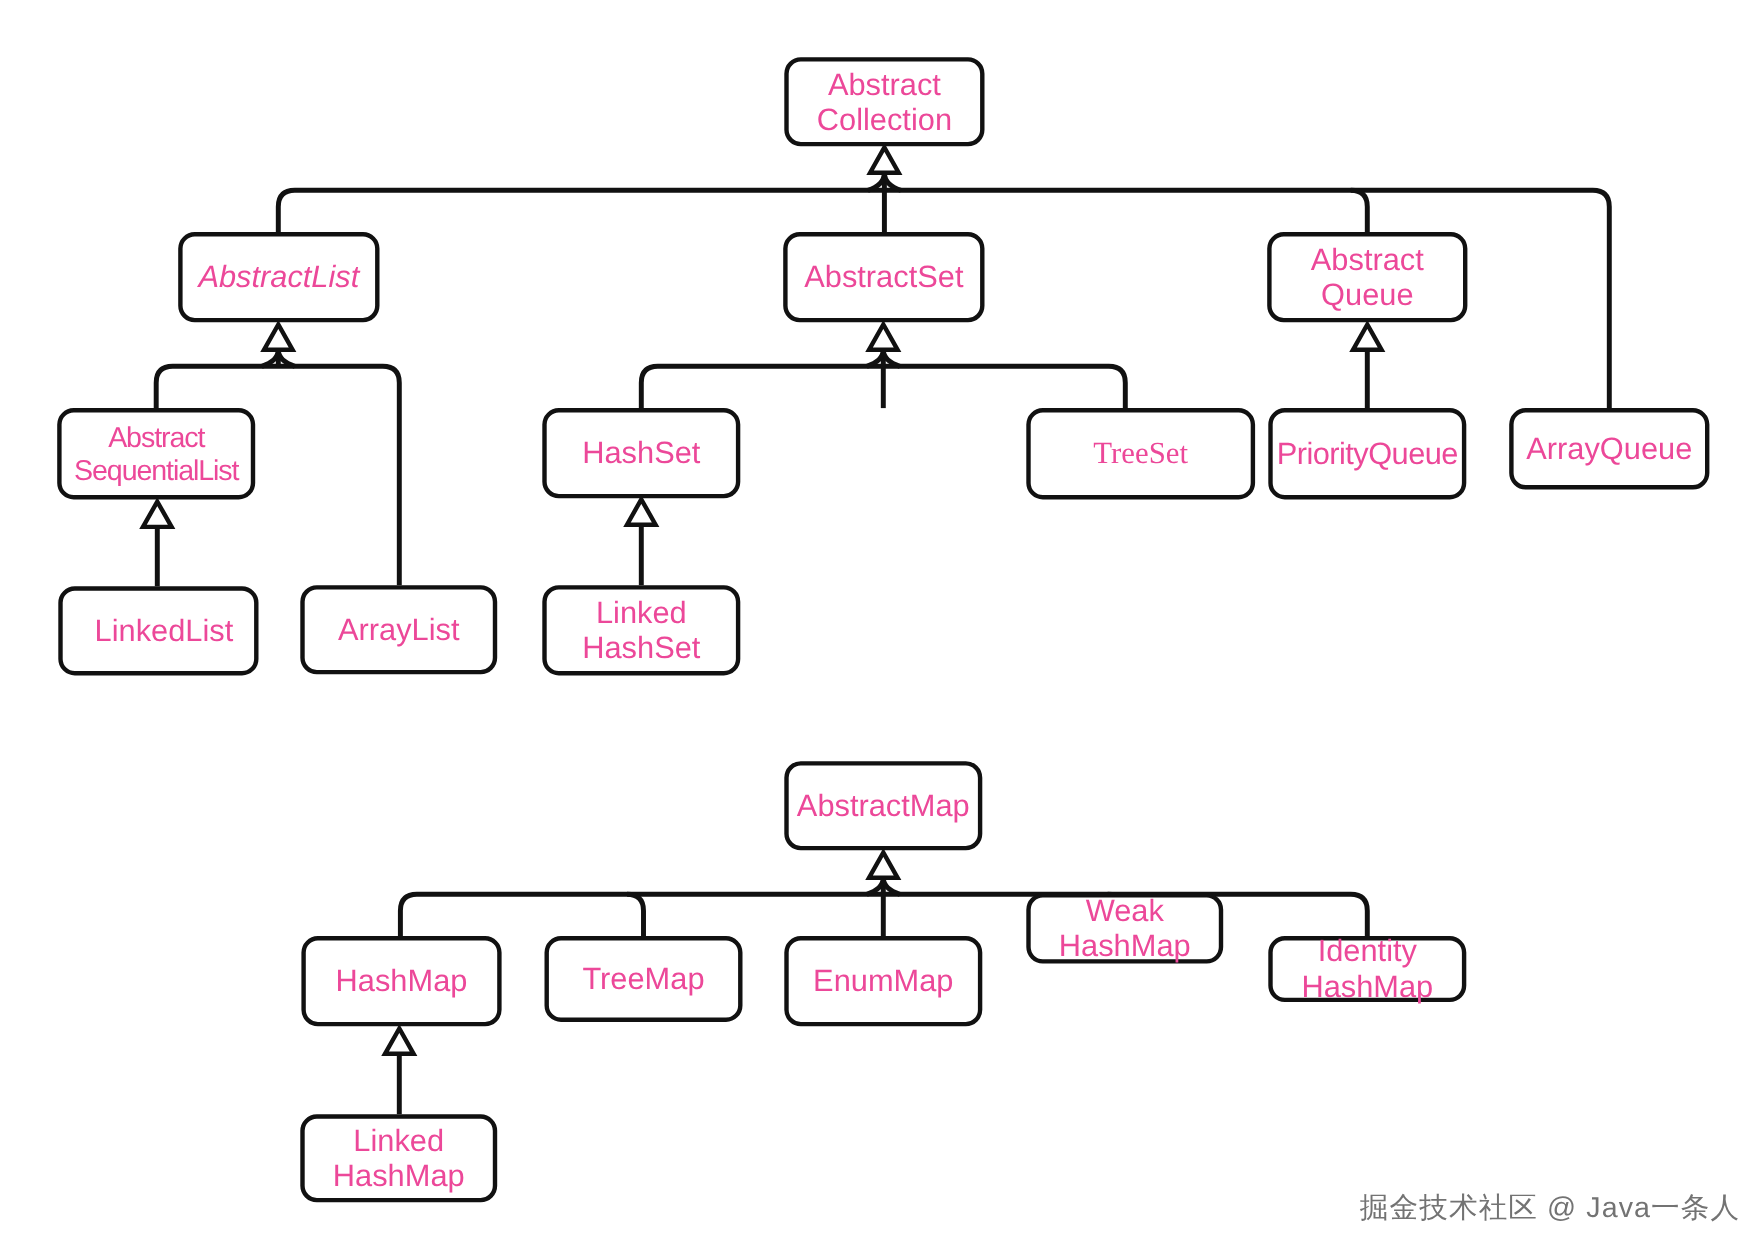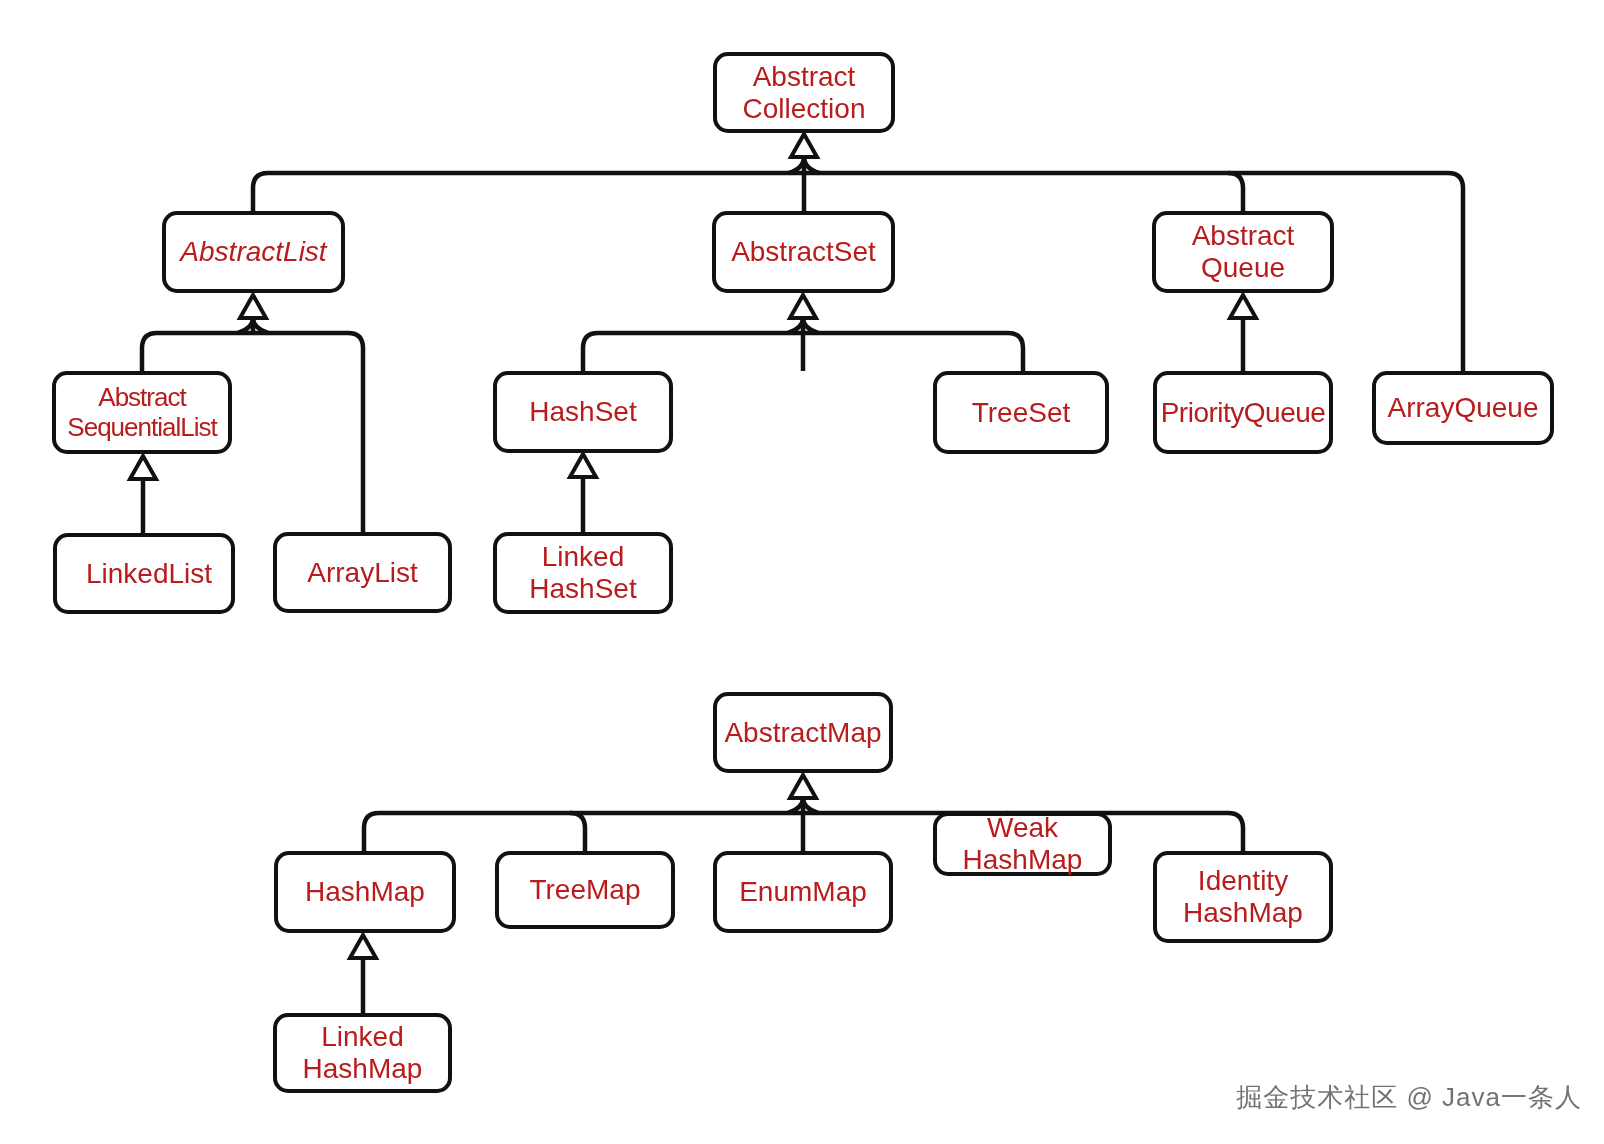--- a/index.html
+++ b/index.html
@@ -13,21 +13,21 @@
   #wires{position:absolute;left:0;top:0;width:1604px;height:1144px;}
   .node{
     position:absolute;
     box-sizing:border-box;
     background:#ffffff;
     border:4.5px solid #111111;
     border-radius:15px;
     display:flex;align-items:center;justify-content:center;
     text-align:center;
     font-size:28px;line-height:1.14;
-    color:#b91c1c;
+    color:#ec4899;
     white-space:pre-line;
   }
   .node.tight{font-size:26px;letter-spacing:-1px;}
   .node.snug{letter-spacing:-0.5px;}
   #watermark{
     position:absolute;
     right:22px;top:1080px;
     font-size:26px;
     color:#737373;
     text-shadow:2px 2px 0 #ffffff,-1px -1px 0 #ffffff;
@@ -106,21 +106,21 @@
 
   <div class="node" style="left:1152px;top:211px;width:182px;height:82px;">Abstract
 Queue</div>
 
   <div class="node tight" style="left:52px;top:371px;width:180px;height:83px;">Abstract
 SequentialList</div>
 
   <div class="node" style="left:493px;top:371px;width:180px;height:82px;">HashSet</div>
 
 
-  <div class="node" style="left:933px;top:371px;width:176px;height:83px;">TreeSet</div>
+  <div class="node" style="left:933px;top:371px;width:208px;height:83px;font-family:Liberation Serif, serif;">TreeSet</div>
 
   <div class="node snug" style="left:1153px;top:371px;width:180px;height:83px;">PriorityQueue</div>
 
   <div class="node" style="left:1372px;top:371px;width:182px;height:74px;">ArrayQueue</div>
 
   <div class="node" style="left:53px;top:533px;width:182px;height:81px;padding-left:10px;">LinkedList</div>
 
   <div class="node" style="left:273px;top:532px;width:179px;height:81px;">ArrayList</div>
 
   <div class="node" style="left:493px;top:532px;width:180px;height:82px;">Linked
@@ -130,21 +130,21 @@
 
   <div class="node" style="left:274px;top:851px;width:182px;height:82px;">HashMap</div>
 
   <div class="node" style="left:495px;top:851px;width:180px;height:78px;">TreeMap</div>
 
   <div class="node" style="left:713px;top:851px;width:180px;height:82px;">EnumMap</div>
 
   <div class="node" style="left:933px;top:812px;width:179px;height:64px;">Weak
 HashMap</div>
 
-  <div class="node" style="left:1153px;top:851px;width:180px;height:92px;">Identity
+  <div class="node" style="left:1153px;top:851px;width:180px;height:60px;">Identity
 HashMap</div>
 
   <div class="node" style="left:273px;top:1013px;width:179px;height:80px;">Linked
 HashMap</div>
 
   <div id="watermark">掘金技术社区 @ Java一条人</div>
 
 </div>
 
 </body></html>

